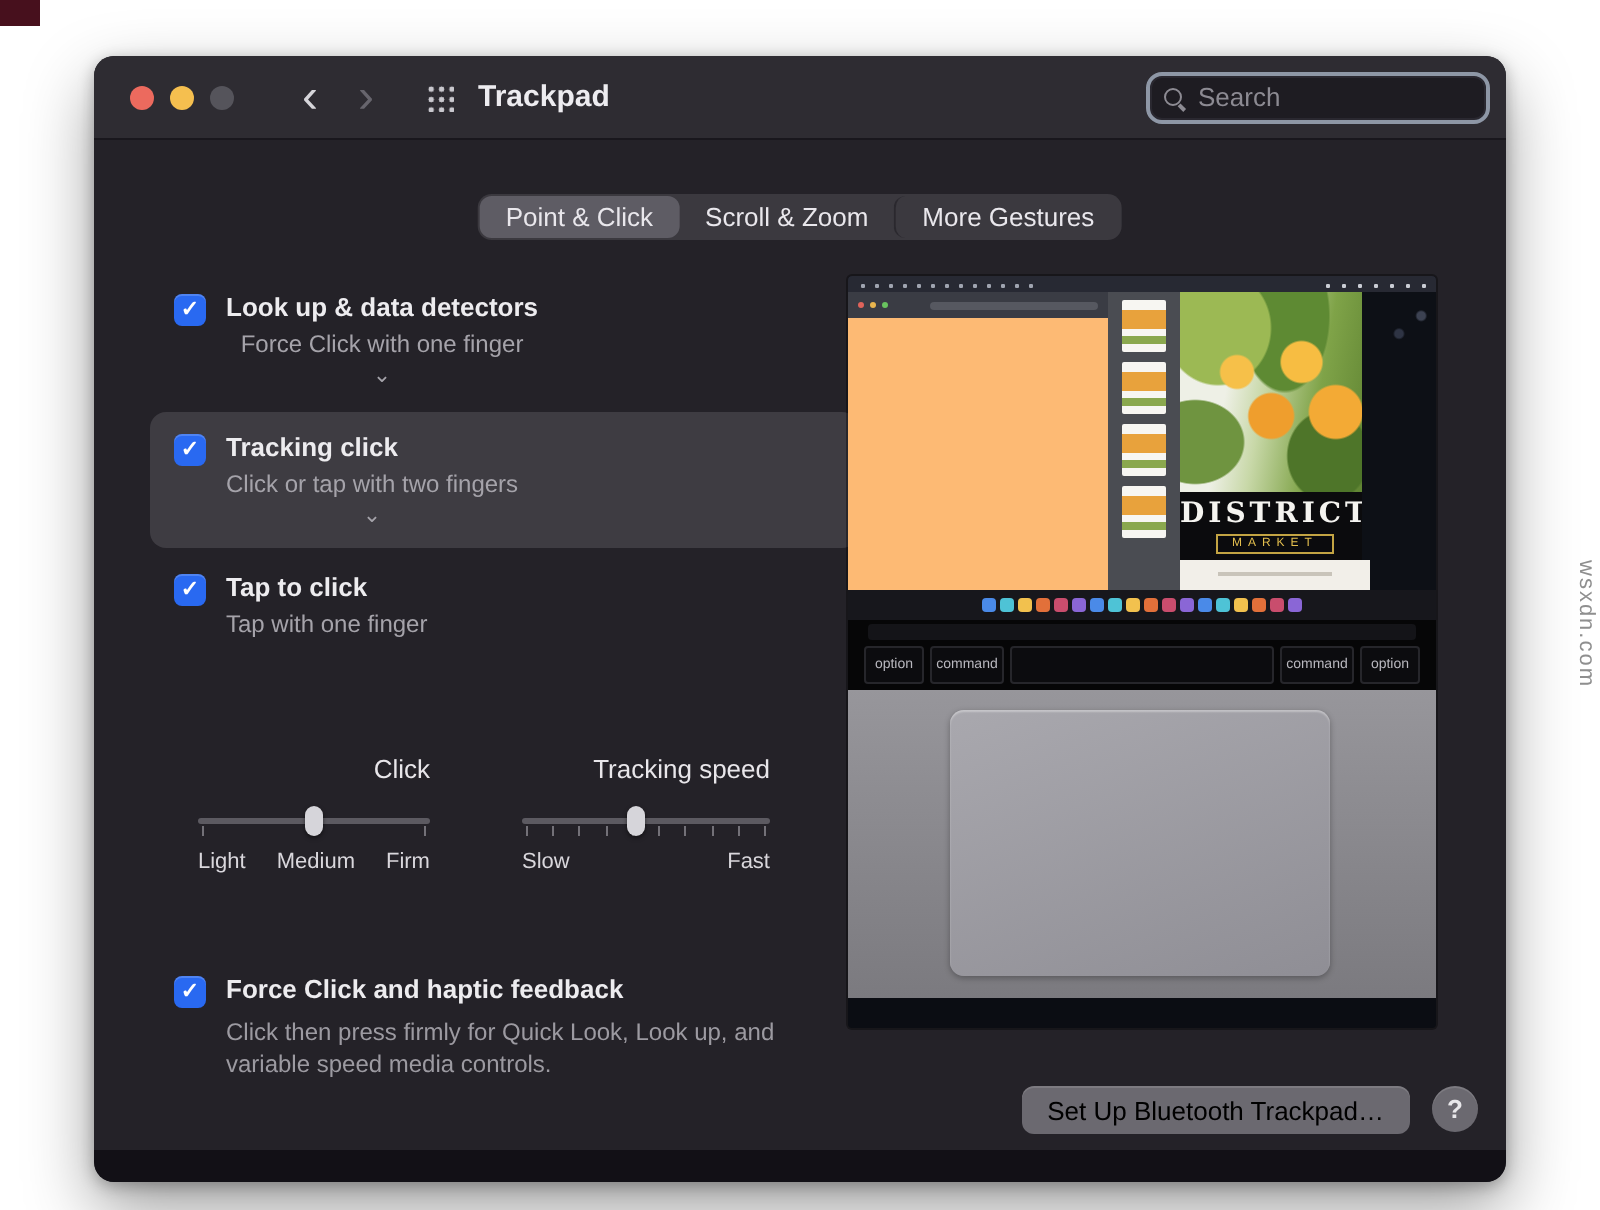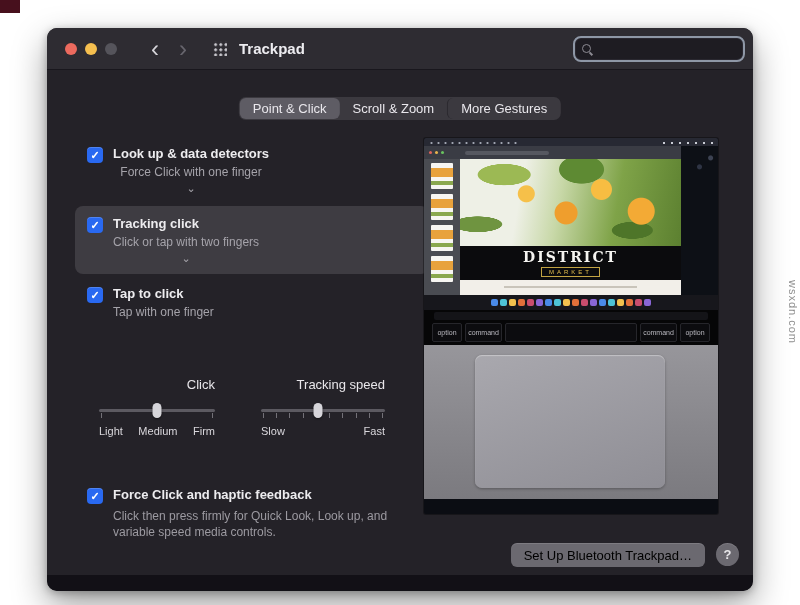--- a/index.html
+++ b/index.html
@@ -91,21 +91,21 @@
     position:absolute;left:377px;top:110px;width:294px;height:376px;
     border-radius:2px;overflow:hidden;box-shadow:0 0 0 1px rgba(0,0,0,.35);
     background:#0b0d13;
   }
   .screen{height:172px;position:relative;background:#0b0d13;}
   .mb{height:8px;background:#272933;display:flex;align-items:center;justify-content:space-between;padding:0 4px;}
   .mb-dots{height:4px;}
   .mb-dots.left{width:90px;background-image:radial-gradient(circle,#9fa4b0 1px,transparent 1.2px);background-size:7px 4px;background-position:0 1px;}
   .mb-dots.right{width:54px;background-image:radial-gradient(circle,#c9ccd4 1px,transparent 1.2px);background-size:8px 4px;background-position:0 1px;}
   .screen-body{display:flex;height:149px;}
-  .pages-window{width:257px;display:flex;flex-direction:column;background:#b91c1c;}
+  .pages-window{width:257px;display:flex;background:#fdba74;}
   .app-toolbar{height:13px;background:#3a3c44;display:flex;align-items:center;gap:3px;padding:0 5px;}
   .app-toolbar .dot{width:3px;height:3px;border-radius:50%;}
   .dot.r{background:#e0635a}.dot.y{background:#e8b54e}.dot.g{background:#69c35f}
   .app-toolbar::after{content:"";width:84px;height:4px;background:#565860;border-radius:2px;margin-left:18px;}
   .app-body{flex:1;display:flex;}
   .thumbs{width:36px;background:#4a4c52;padding:4px 0;display:flex;flex-direction:column;gap:5px;align-items:center;}
   .thumb-page{width:22px;height:26px;border-radius:1px;
     background:linear-gradient(#f7f6f2 0 20%, #e8a23c 20% 55%, #f7f6f2 55% 70%, #8aa84e 70% 85%, #f7f6f2 85%);}
   .canvas-area{flex:1;display:flex;flex-direction:column;}
   .photo{flex:1;
@@ -170,20 +170,21 @@
   <div class="titlebar">
     <span class="tl red"></span>
     <span class="tl yellow"></span>
     <span class="tl gray"></span>
     <span class="nav back">‹</span>
     <span class="nav fwd">›</span>
     <span class="grid-icon"></span>
     <span class="win-title">Trackpad</span>
     <div class="search-field">
       <span class="search-icon"></span>
+      <input class="search-input" placeholder="Search" style="">
     </div>
   </div>
 
   <div class="tabs">
     <span class="tab selected">Point &amp; Click</span>
     <span class="tab">Scroll &amp; Zoom</span>
     <span class="tab sep">More Gestures</span>
   </div>
 
   <div class="left-panel">

